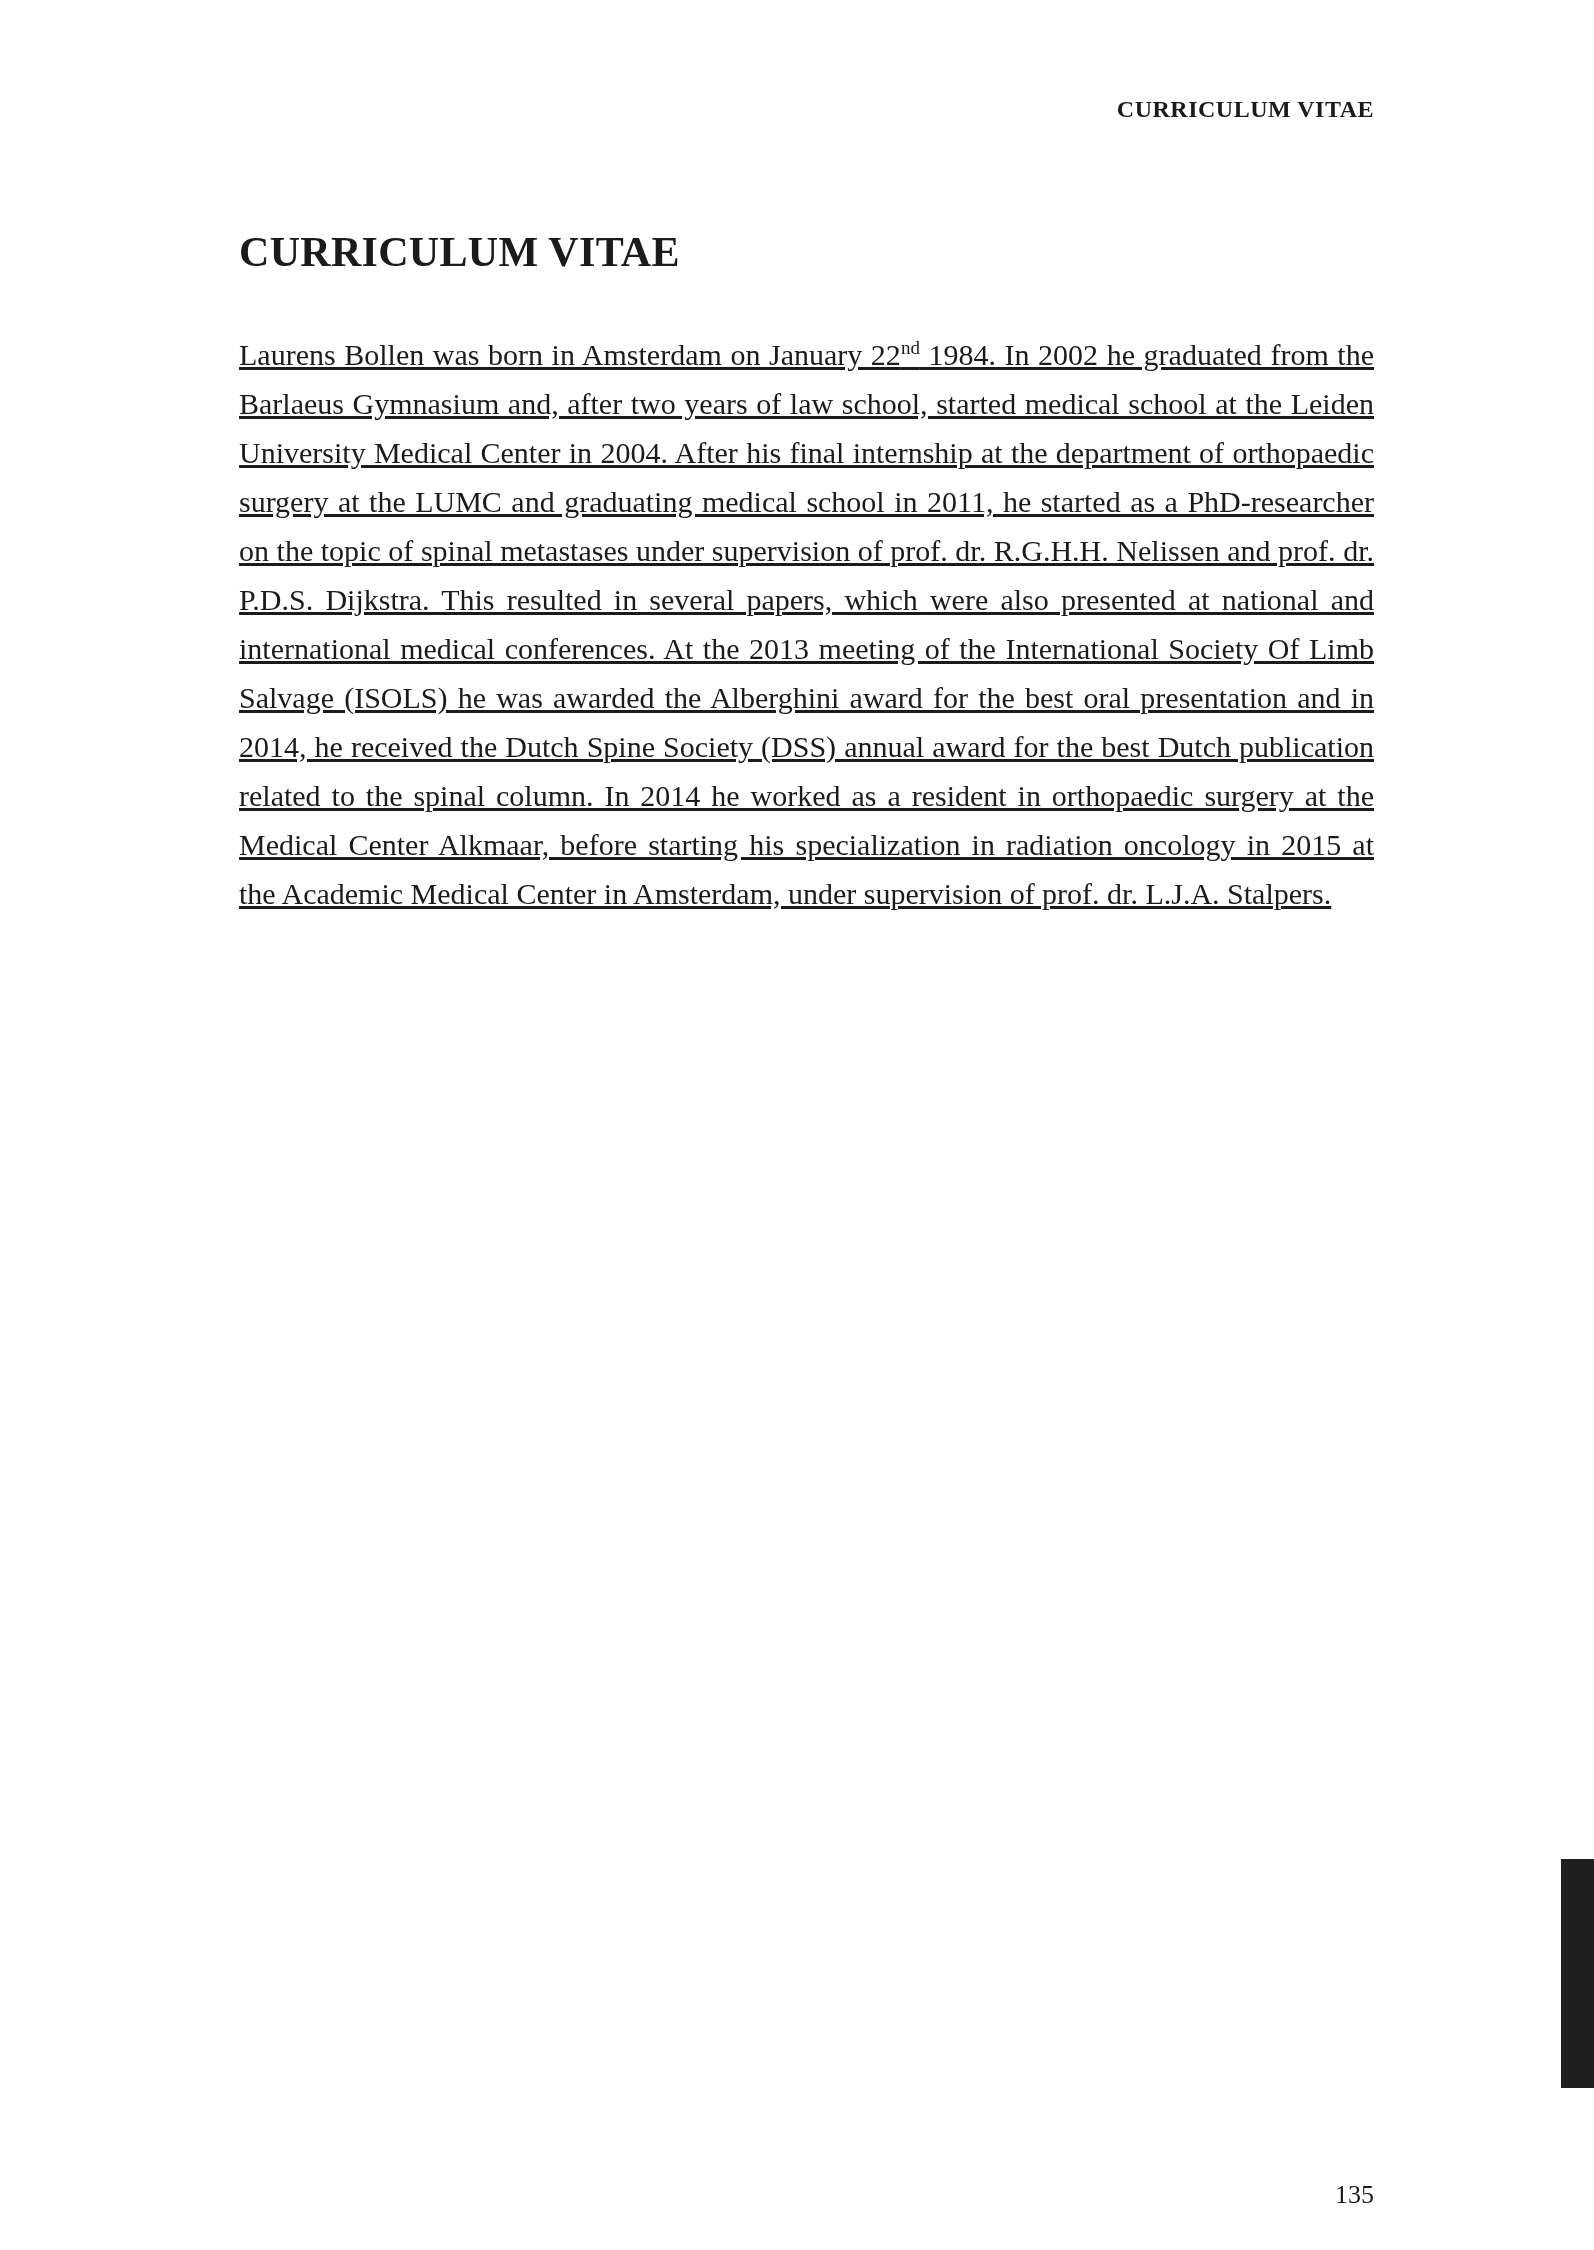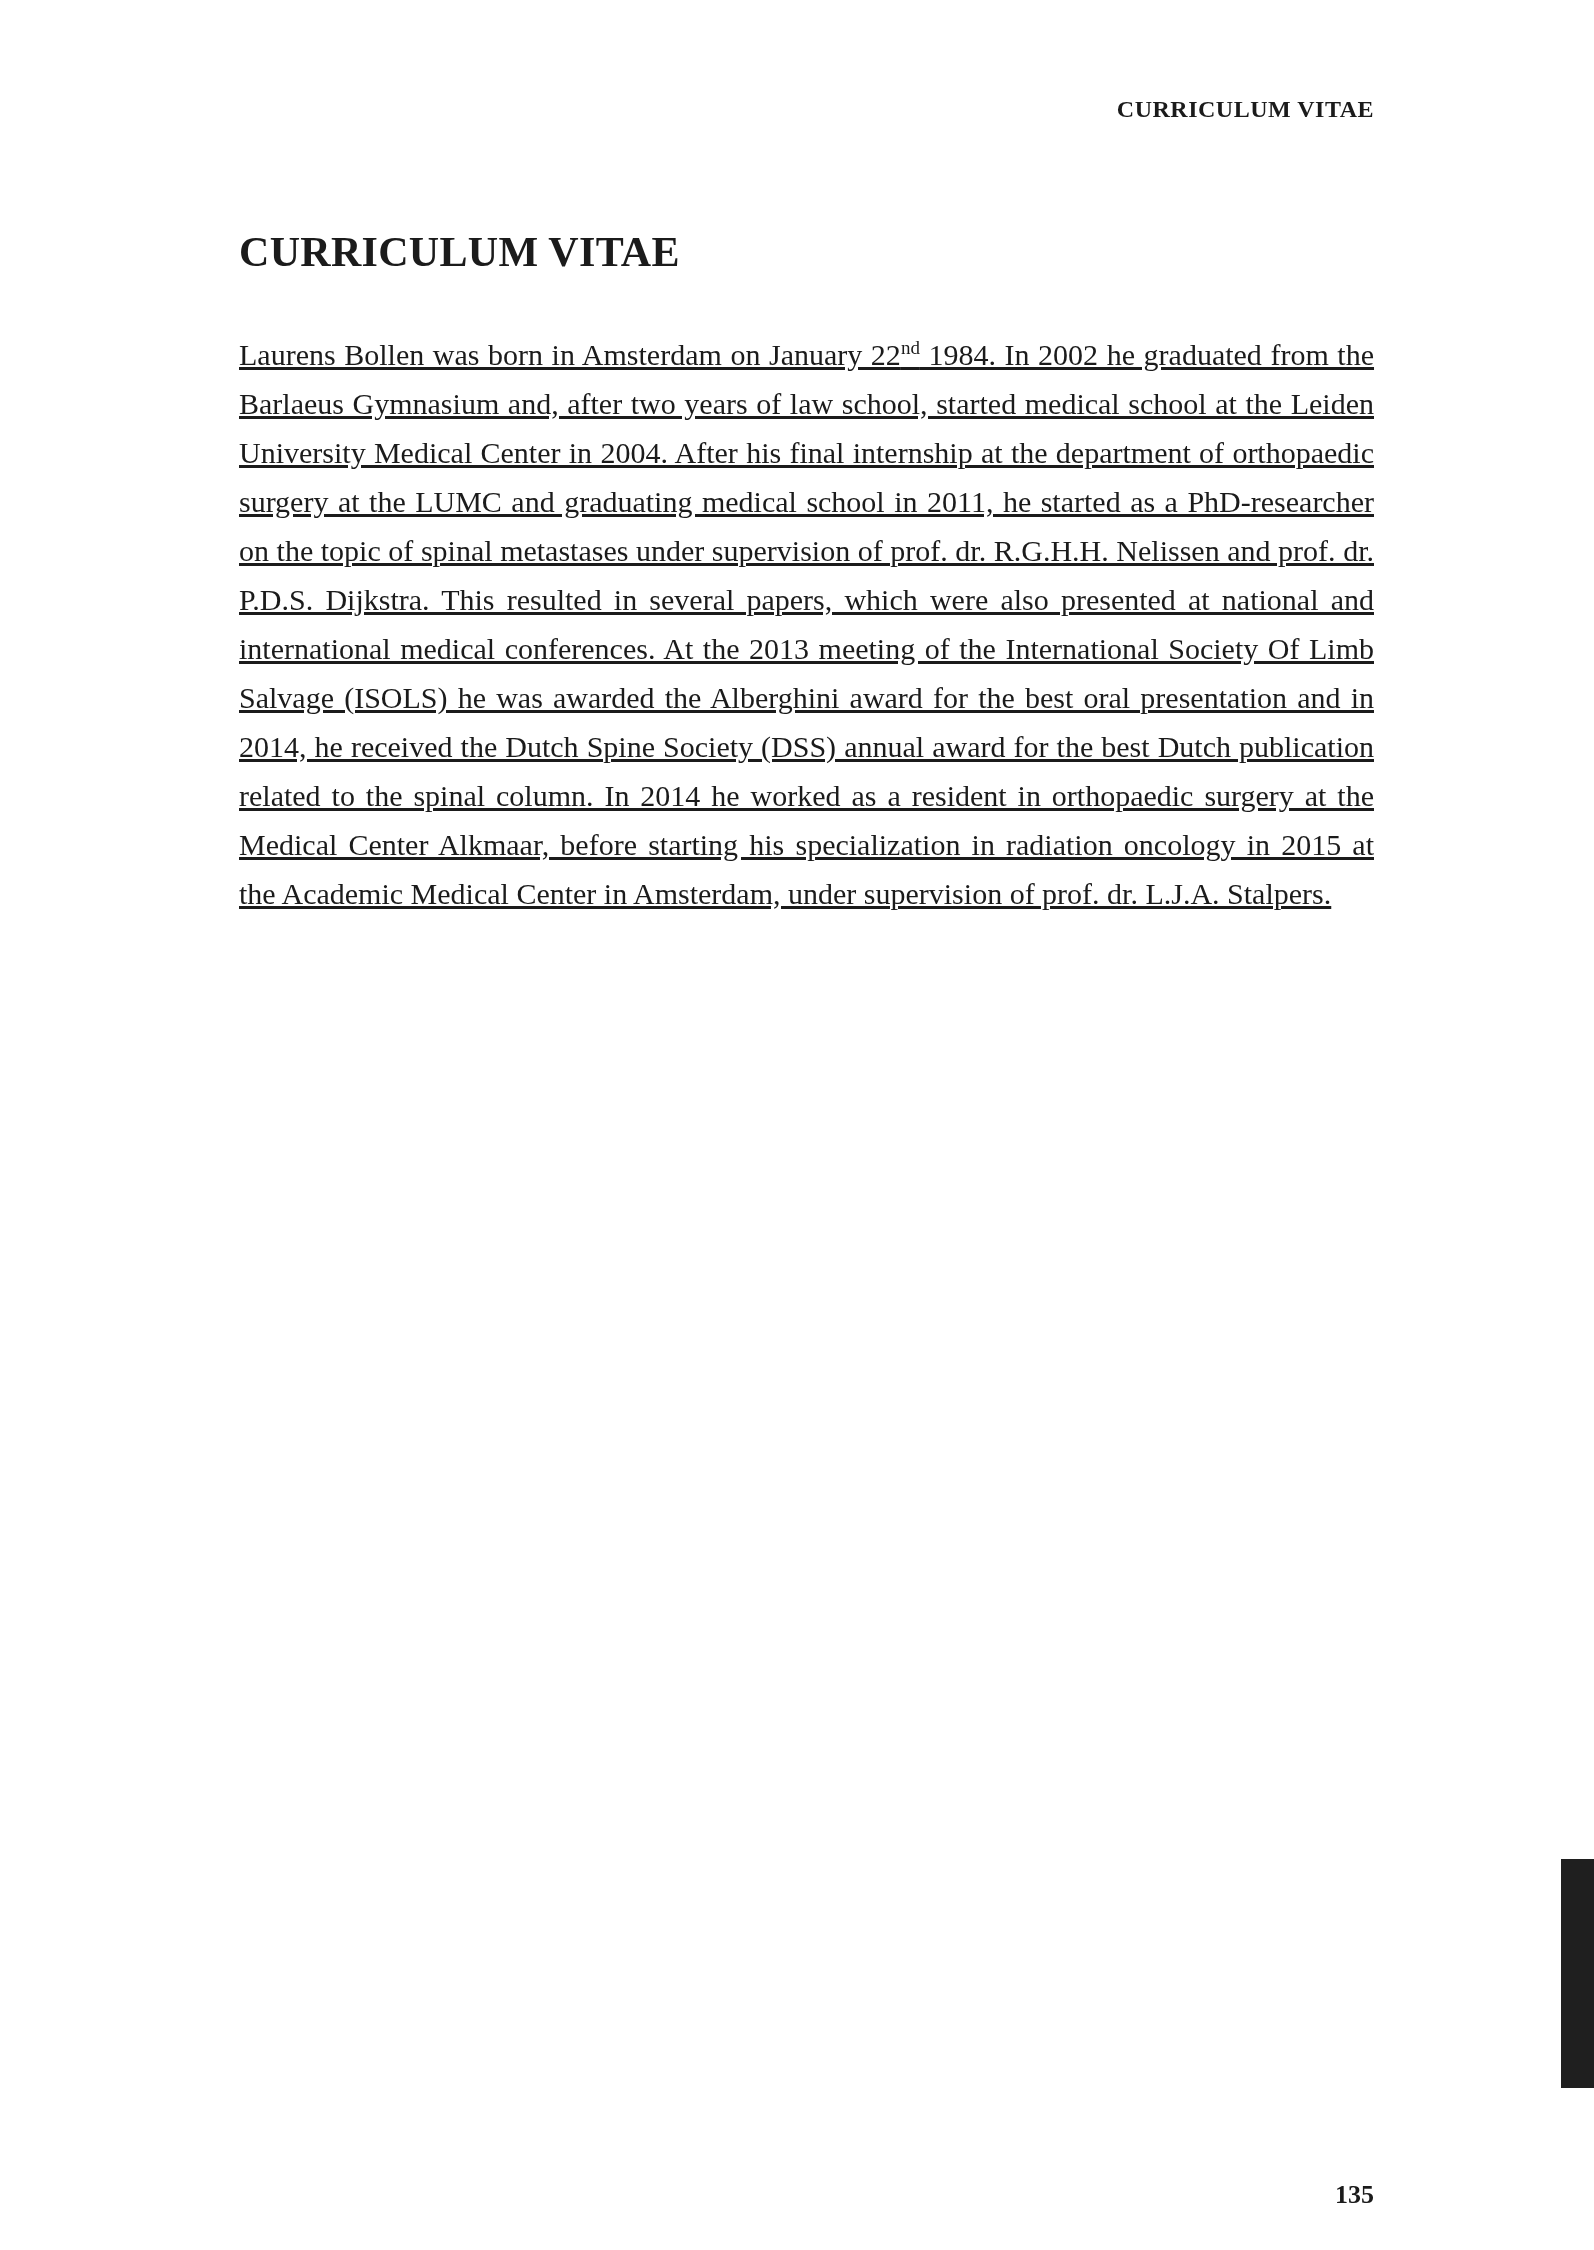--- a/index.html
+++ b/index.html
@@ -61,21 +61,21 @@
       height: 229px;
       background: #1f1f1f;
     }
     .page-number {
       position: absolute;
       top: 2180px;
       left: 239px;
       width: 1135px;
       text-align: right;
       font-size: 26px;
-      font-weight: bold;
+      font-weight: normal;
       color: #1b1b1b;
     }
   </style>
 </head>
 <body>
 
 <div class="page">
 
   <div class="running-header">CURRICULUM VITAE</div>
 

